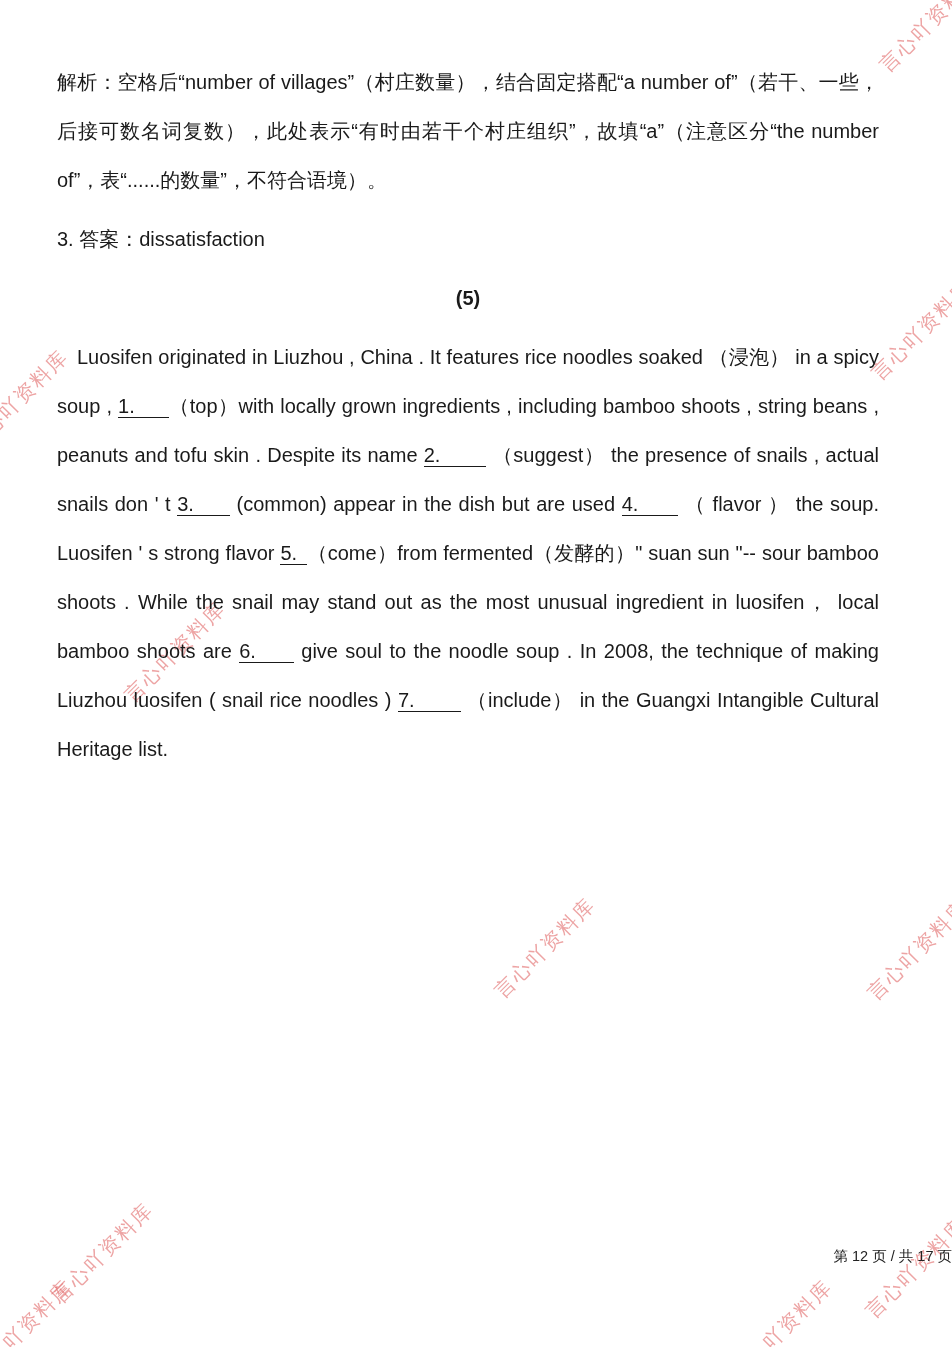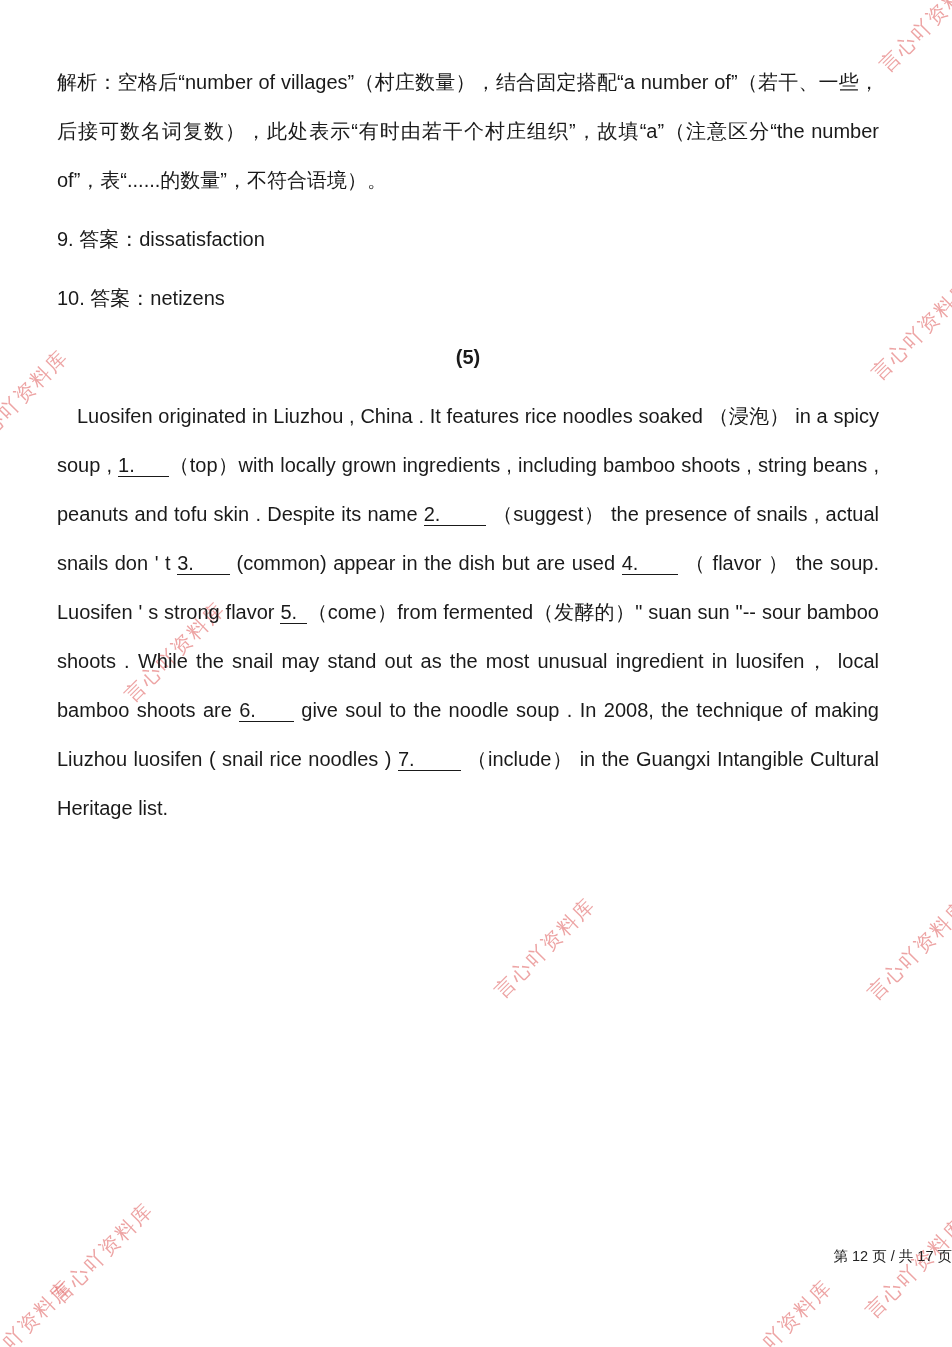--- a/index.html
+++ b/index.html
@@ -81,24 +81,23 @@
   <div class="wm wm6">言心吖资料库</div>
   <div class="wm wm7">言心吖资料库</div>
   <div class="wm wm8">言心吖资料库</div>
   <div class="wm wm9">言心吖资料库</div>
   <div class="wm wm10">言心吖资料库</div>
 
   <div class="content">
 
     <p class="para">解析：空格后“number of villages”（村庄数量），结合固定搭配“a number of”（若干、一些，后接可数名词复数），此处表示“有时由若干个村庄组织”，故填“a”（注意区分“the number of”，表“......的数量”，不符合语境）。</p>
 
-    <p class="answer">9. 答案：dissatisfaction</p>
+    <p class="answer">3. 答案：dissatisfaction</p>
 
 
-    <p class="answer">10. 答案：netizens</p>
 
 
     <p class="section-title">(5)</p>
 
 
     <p class="passage"><span>Luosifen originated in Liuzhou , China . It features rice noodles soaked （浸泡） in a spicy soup , </span><span class="blank b1">1.</span><span>（top）with locally grown ingredients , including bamboo shoots , string beans , peanuts and tofu skin . Despite its name </span><span class="blank b2">2.</span><span> （suggest） the presence of snails , actual snails don ' t </span><span class="blank b3">3.</span><span> (common) appear in the dish but are used </span><span class="blank b4">4.</span><span> （ flavor ） the soup. Luosifen ' s strong flavor </span><span class="blank b5">5.</span><span>（come）from fermented（发酵的）" suan sun "-- sour bamboo shoots . While the snail may stand out as the most unusual ingredient in luosifen， local bamboo shoots are </span><span class="blank b6">6.</span><span> give soul to the noodle soup . In 2008, the technique of making Liuzhou luosifen ( snail rice noodles ) </span><span class="blank b7">7.</span><span> （include） in the Guangxi Intangible Cultural Heritage list.</span></p>
 
   </div>
 
   <div class="footer">第 12 页 / 共 17 页</div>

